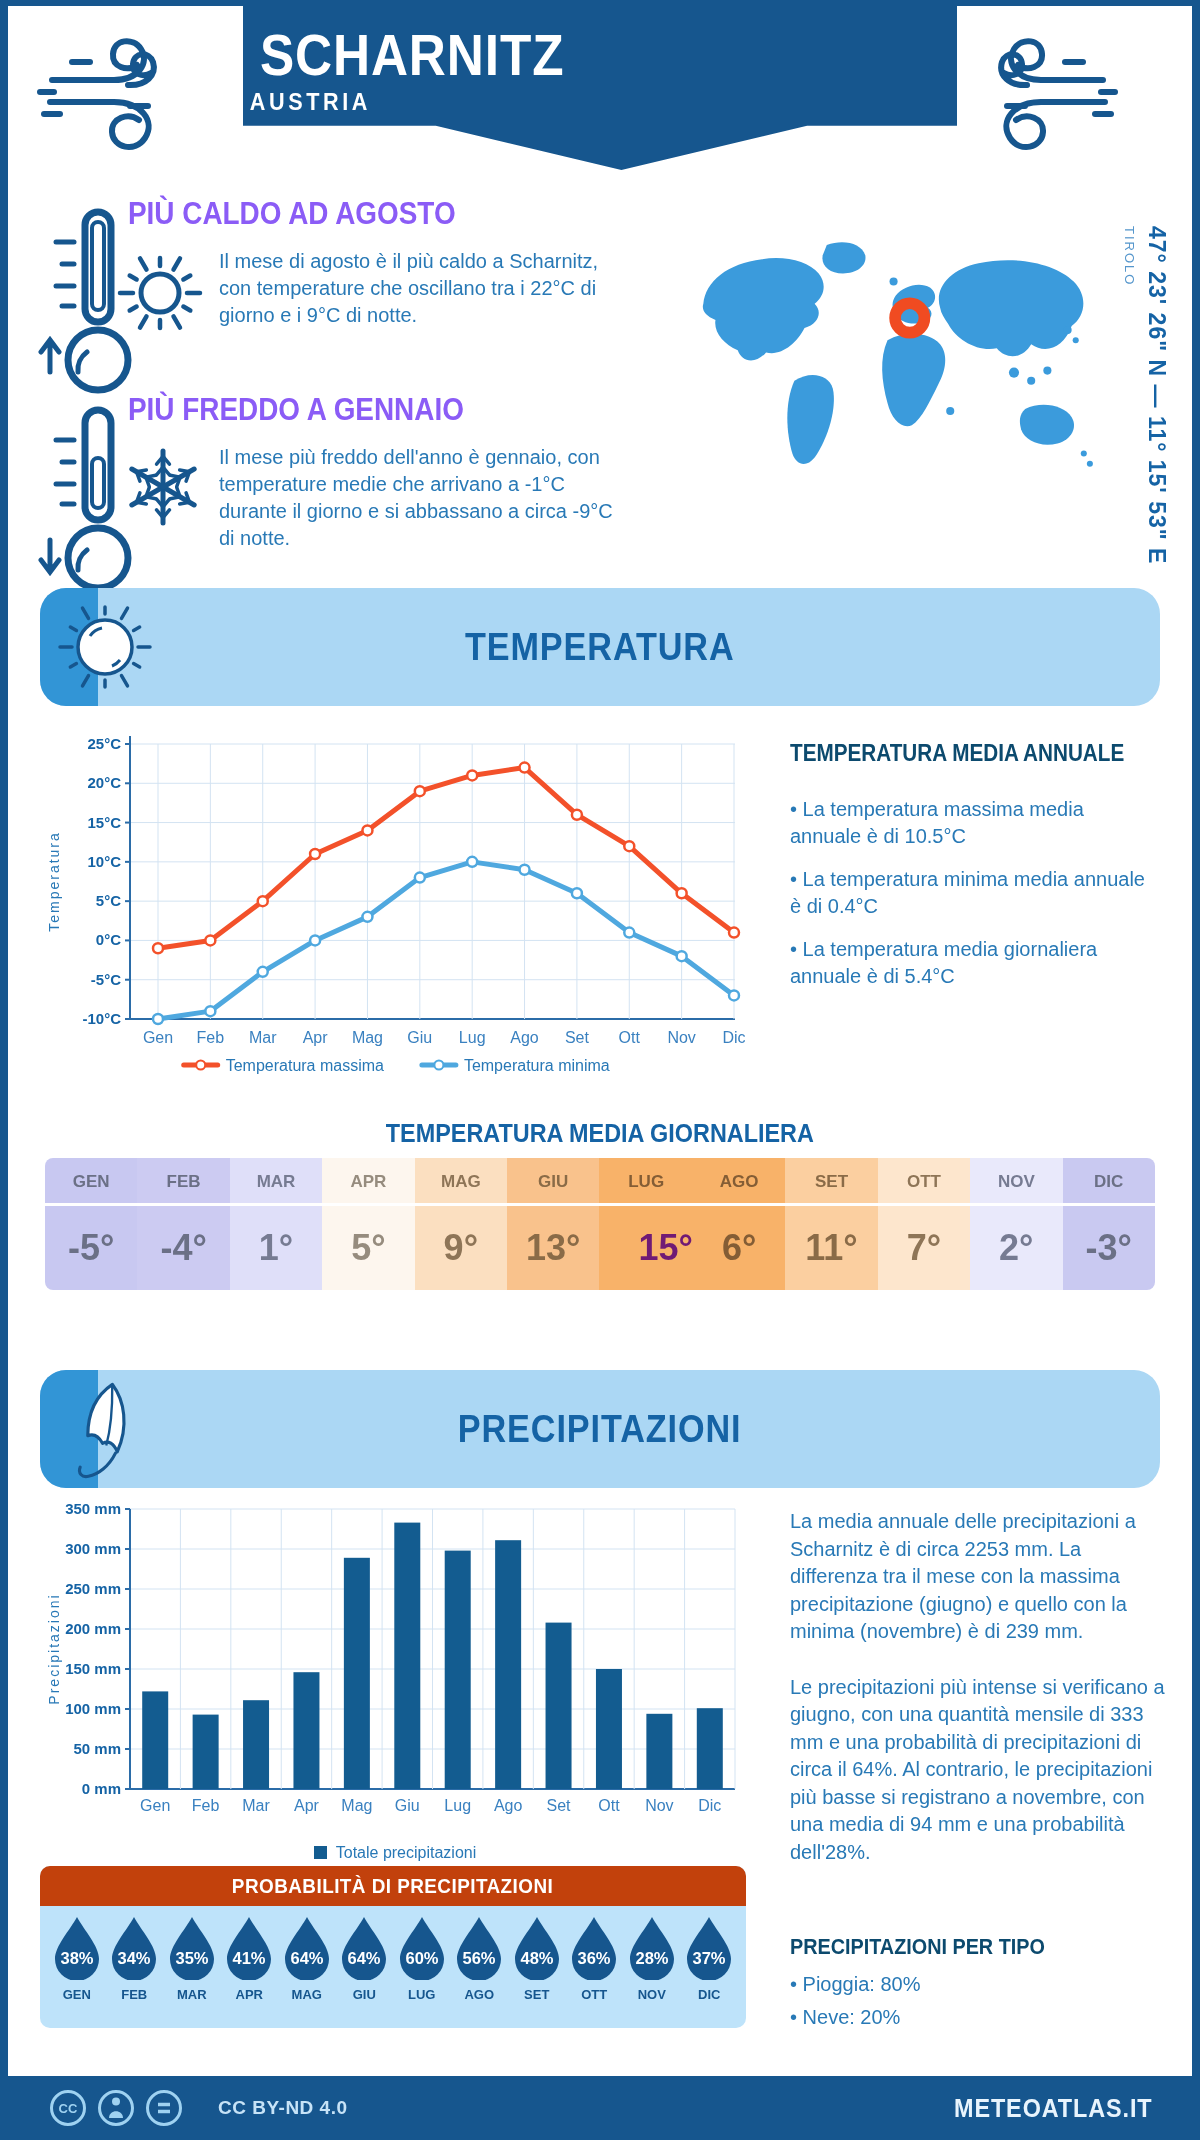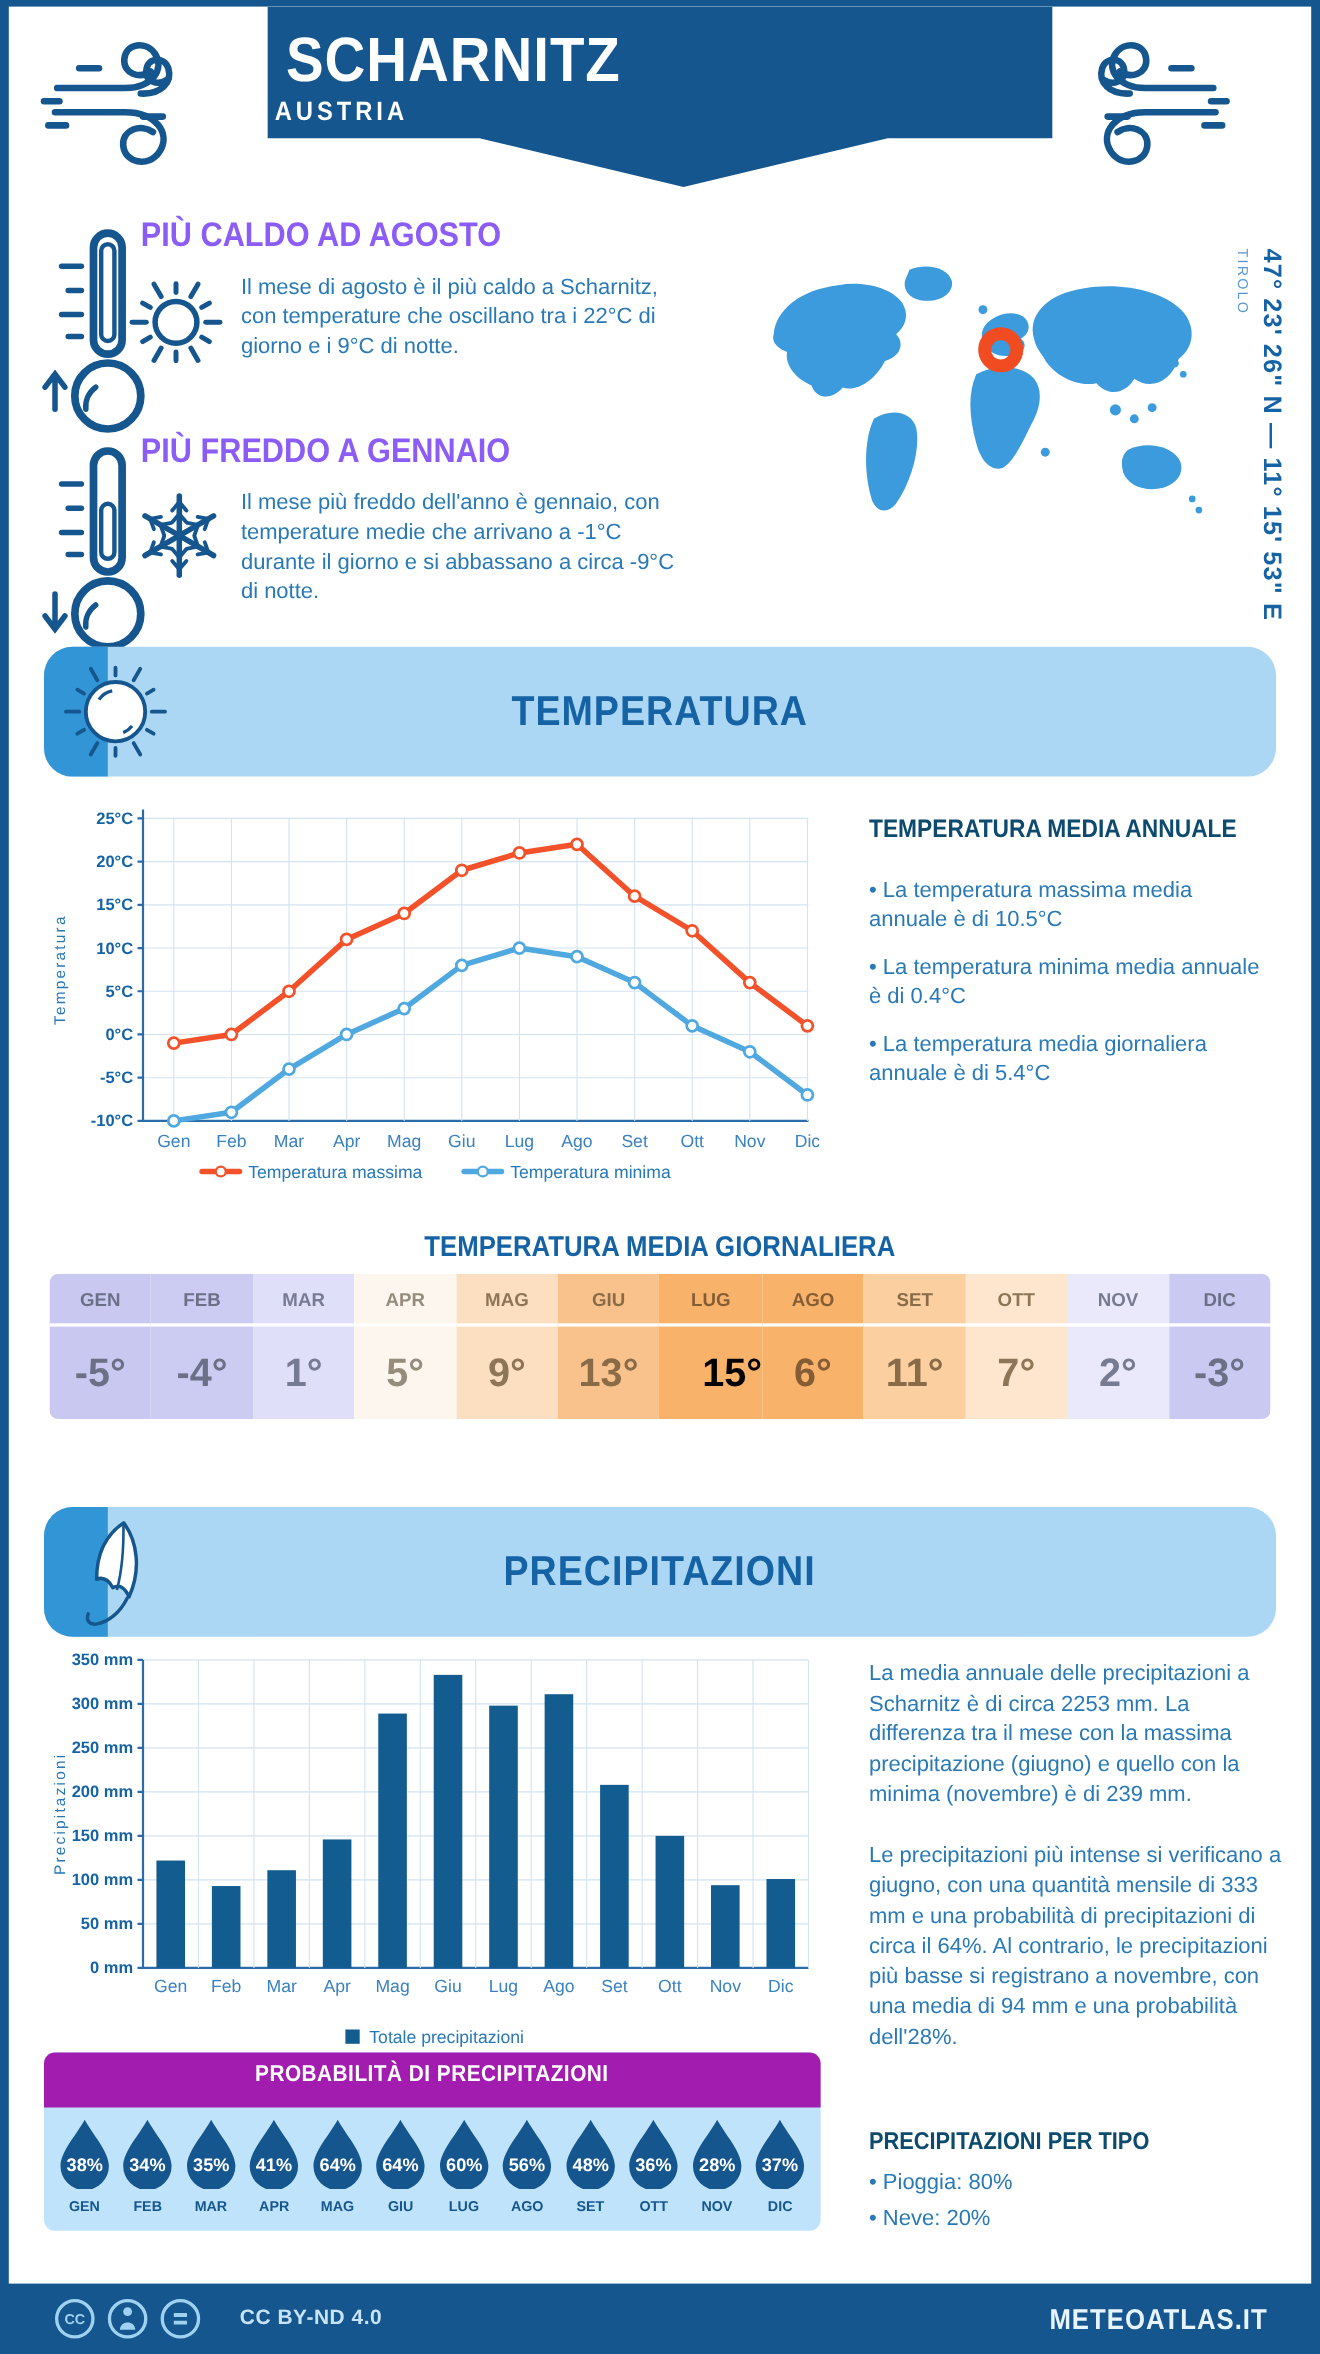--- a/index.html
+++ b/index.html
@@ -55,21 +55,21 @@
   .tval{height:84px;line-height:84px;font-size:36px;font-weight:bold;}
 
   
   .ptext{width:382px;font-size:20px;line-height:27.5px;color:#2879B6;}
   .ptext p{margin:12px 0 28px;}
   .pleg{left:45px;top:1844px;width:700px;text-align:center;font-size:16px;color:#2878B6;}
   .pleg .sq{display:inline-block;width:13px;height:13px;background:#135C90;margin-right:9px;vertical-align:-1px;}
 
   
   .probpanel{left:40px;top:1866px;width:706px;height:162px;background:#BEE3FA;border-radius:10px;}
-  .probhead{width:706px;height:50px;line-height:40px;background:#a21caf;border-radius:10px 10px 0 0;
+  .probhead{width:706px;height:40px;line-height:40px;background:#c2410c;border-radius:10px 10px 0 0;
             text-align:center;font-size:21px;color:#fff;letter-spacing:.5px;}
   .drops{display:flex;justify-content:space-around;padding:10px 8px 0;}
   .dropcell{width:52px;text-align:center;}
   .drop{width:46px;height:64px;}
   .droptext{fill:#fff;font-size:16.5px;font-weight:bold;}
   .dropmonth{font-size:13px;font-weight:bold;color:#16568E;margin-top:3px;}
 
   .bytype-items{font-size:20px;line-height:33px;color:#2879B6;}
 
   
@@ -364,21 +364,21 @@
       <div class="tcol" style="background: rgb(251, 223, 192);">
         <div class="tmonth" style="color: rgb(142, 117, 87);">MAG</div>
         <div class="tval" style="color: rgb(142, 117, 87);">9°</div>
       </div>
       <div class="tcol" style="background: rgb(249, 194, 140);">
         <div class="tmonth" style="color: rgb(138, 107, 71);">GIU</div>
         <div class="tval" style="color: rgb(138, 107, 71);">13°</div>
       </div>
       <div class="tcol" style="background: rgb(248, 178, 105);">
         <div class="tmonth" style="color: rgb(132, 93, 53);">LUG</div>
-        <div class="tval" style="color: #000000; margin-left: 39px;">15°</div>
+        <div class="tval" style="color: #701a75; margin-left: 39px;">15°</div>
       </div>
       <div class="tcol" style="background: rgb(248, 178, 105);">
         <div class="tmonth" style="color: rgb(132, 93, 53);">AGO</div>
         <div class="tval" style="color: rgb(132, 93, 53);">6°</div>
       </div>
       <div class="tcol" style="background: rgb(251, 207, 160);">
         <div class="tmonth" style="color: rgb(138, 107, 71);">SET</div>
         <div class="tval" style="color: rgb(138, 107, 71);">11°</div>
       </div>
       <div class="tcol" style="background: rgb(253, 230, 205);">

